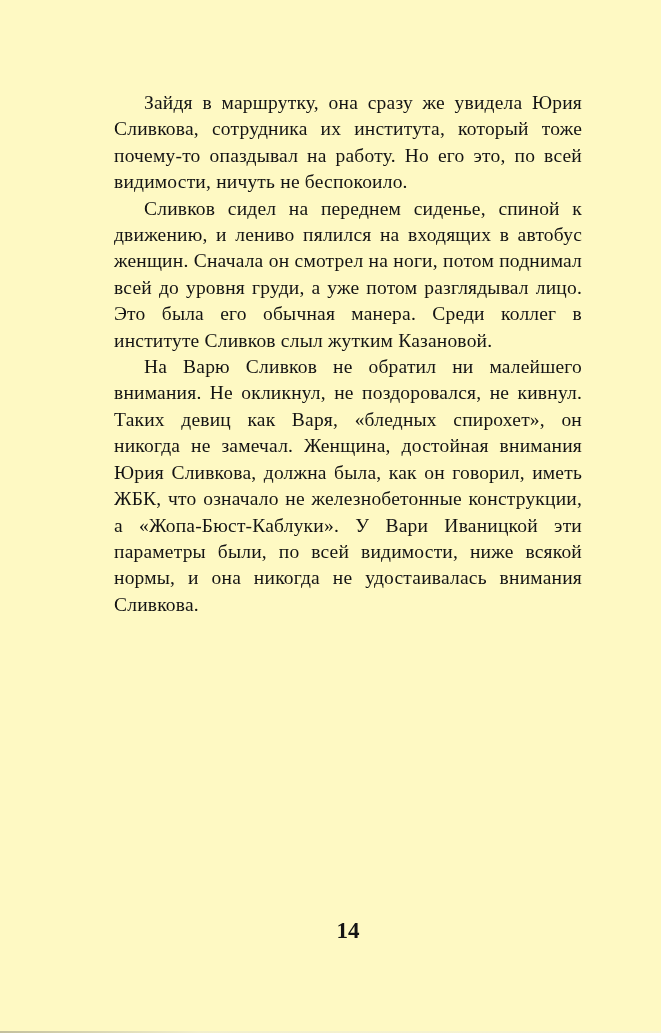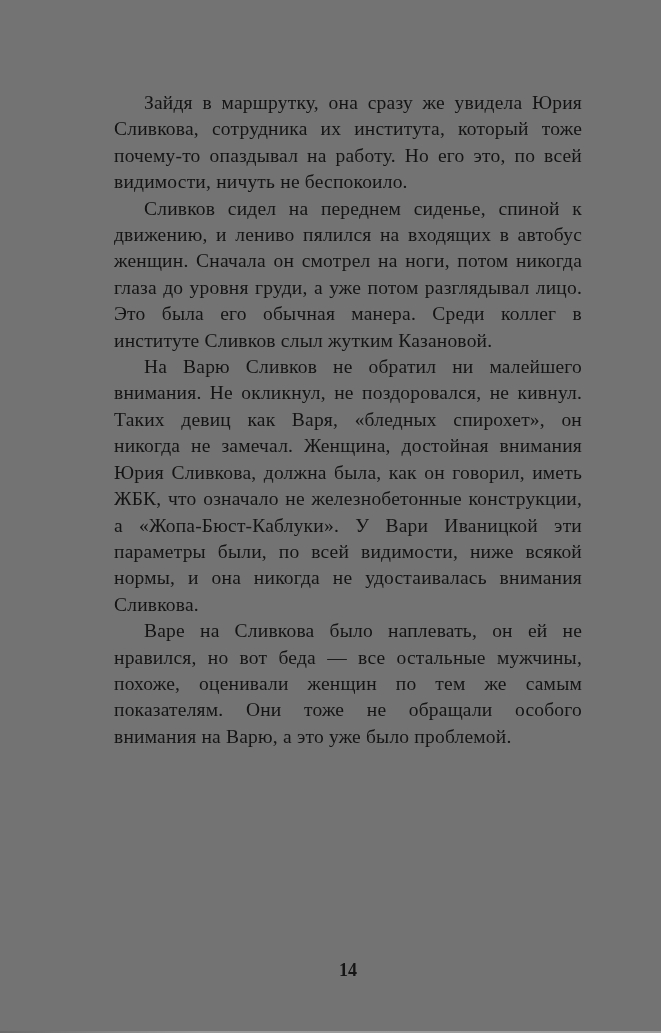--- a/index.html
+++ b/index.html
@@ -5,21 +5,21 @@
   html, body {
     margin: 0;
     padding: 0;
     background: #e8e8e8;
   }
   .book-page {
     position: relative;
     width: 661px;
     height: 1033px;
     margin: 0 auto;
-    background: #737373;
+    background: #fef9c3;
     overflow: hidden;
     font-family: "Liberation Serif", "DejaVu Serif", serif;
   }
   .text-body {
     position: absolute;
     left: 114px;
     top: 90px;
     width: 468px;
     color: #141414;
     font-size: 19.5px;
@@ -29,42 +29,41 @@
   }
   .text-body p {
     margin: 0;
     text-indent: 30px;
     hyphens: auto;
     -webkit-hyphens: auto;
   }
   .page-number {
     position: absolute;
     left: 114px;
-    top: 960px;
+    top: 918px;
     width: 468px;
     text-align: center;
-    font-size: 18px;
+    font-size: 23px;
     font-weight: bold;
     color: #141414;
   }
   .scan-edge {
     position: absolute;
     left: 0;
     bottom: 0;
     width: 100%;
     height: 2px;
     background: linear-gradient(to right, #555 0%, #ddd 30%, #eee 100%);
     opacity: 0.35;
   }
 </style>
 </head>
 <body>
 
 <div class="book-page">
   <div class="text-body">
       <p>Зайдя в маршрутку, она сразу же увидела Юрия Сливкова, сотрудника их института, который тоже почему-то опаздывал на работу. Но его это, по всей видимости, ничуть не беспокоило.</p>
-      <p>Сливков сидел на переднем сиденье, спиной к движению, и лениво пялился на входящих в автобус женщин. Сначала он смотрел на ноги, потом никогда глаза до уровня груди, а уже потом разглядывал лицо. Это была его обычная манера. Среди коллег в институте Сливков слыл жутким Казановой.</p>
+      <p>Сливков сидел на переднем сиденье, спиной к движению, и лениво пялился на входящих в автобус женщин. Сначала он смотрел на ноги, потом поднимал всей до уровня груди, а уже потом разглядывал лицо. Это была его обычная манера. Среди коллег в институте Сливков слыл жутким Казановой.</p>
       <p>На Варю Сливков не обратил ни малейшего внимания. Не окликнул, не поздоровался, не кивнул. Таких девиц как Варя, «бледных спирохет», он никогда не замечал. Женщина, достойная внимания Юрия Сливкова, должна была, как он говорил, иметь ЖБК, что означало не железнобетонные конструкции, а «Жопа-Бюст-Каблуки». У Вари Иваницкой эти параметры были, по всей видимости, ниже всякой нормы, и она никогда не удостаивалась внимания Сливкова.</p>
-      <p>Варе на Сливкова было наплевать, он ей не нравился, но вот беда — все остальные мужчины, похоже, оценивали женщин по тем же самым показателям. Они тоже не обращали особого внимания на Варю, а это уже было проблемой.</p>
     </div>
   <div class="page-number">14</div>
   <div class="scan-edge"></div>
 </div>
 
 </body></html>

